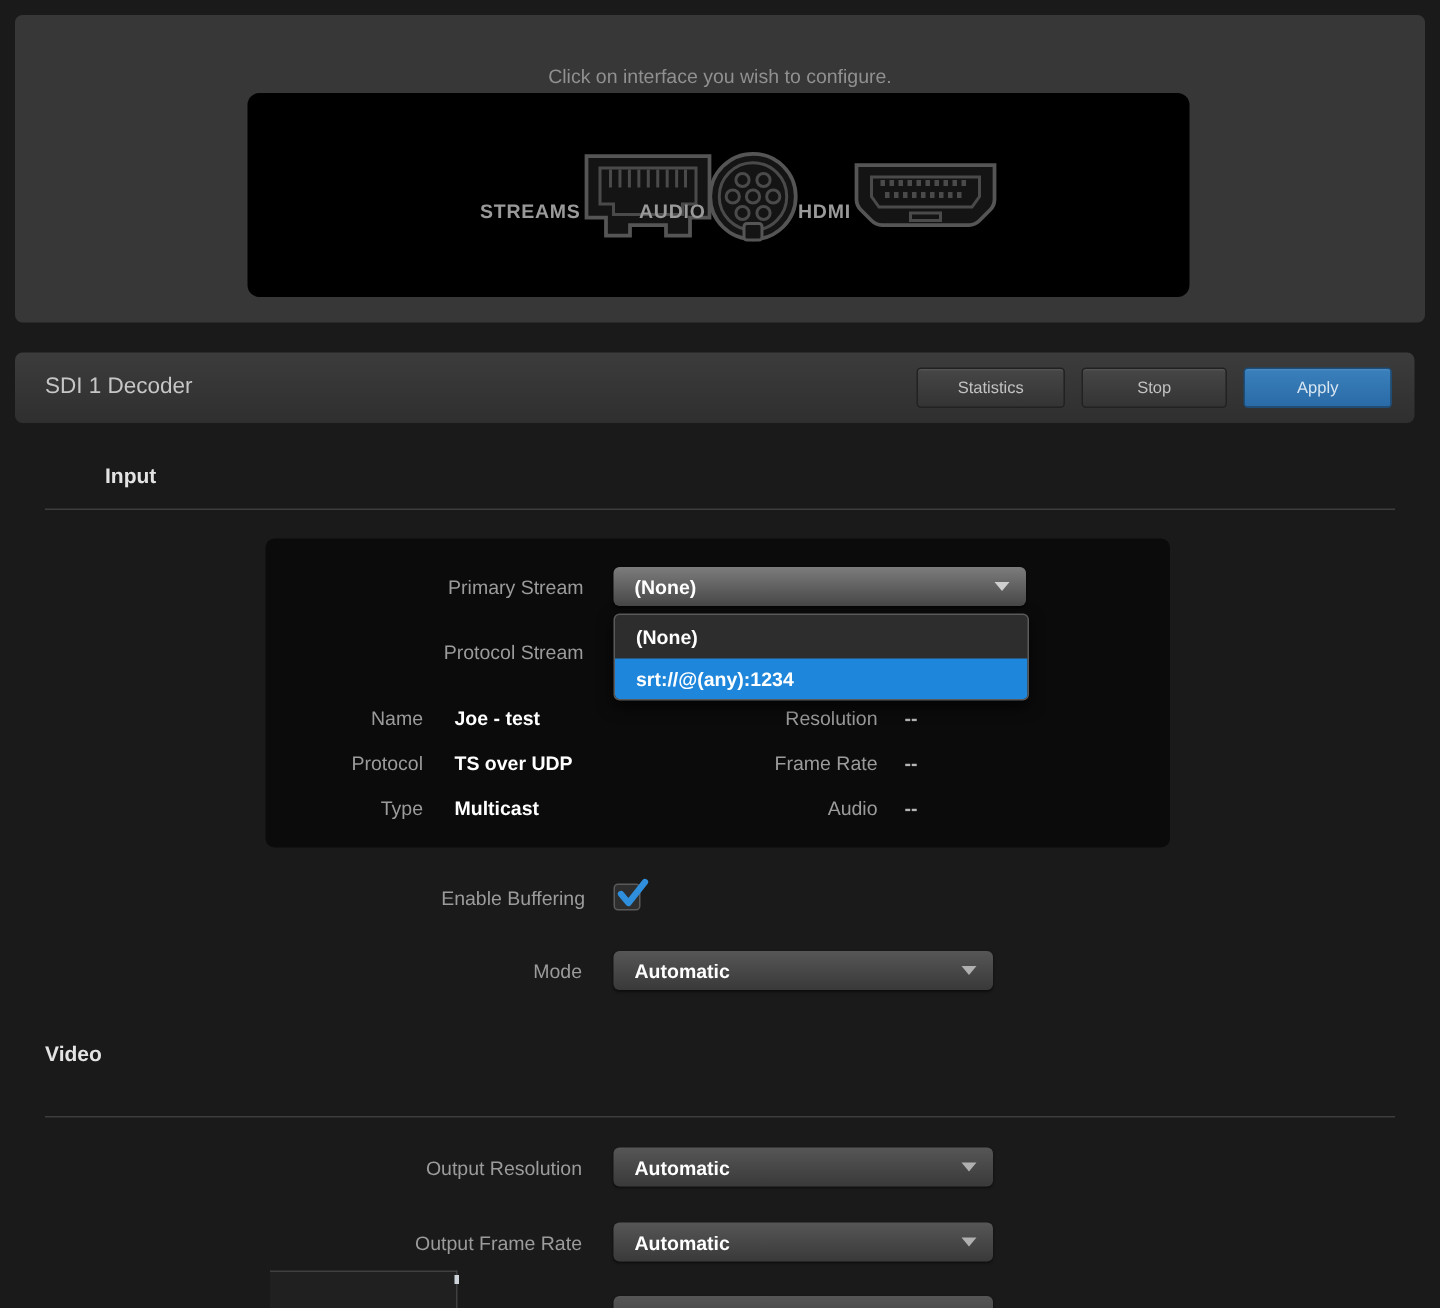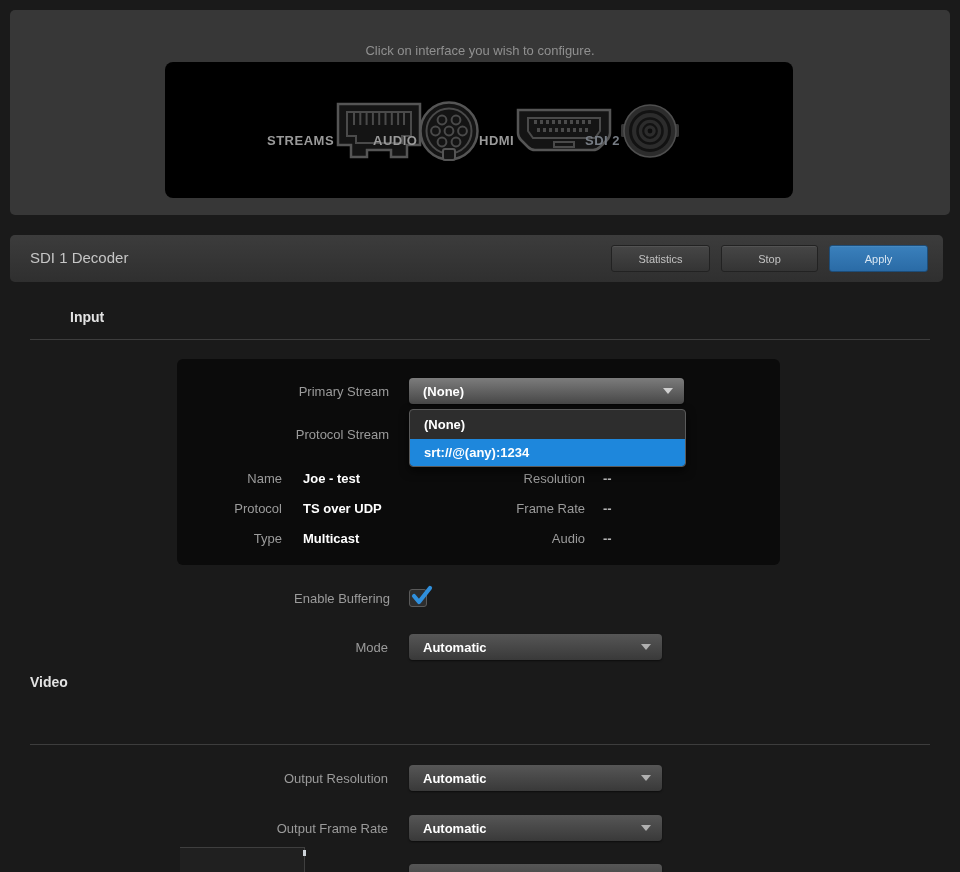--- a/index.html
+++ b/index.html
@@ -124,34 +124,20 @@
           <svg width="100" height="50" viewBox="0 0 100 50">
             <path d="M4,4 h92 v23 q0,4 -3,7 l-7,7 q-3,3 -7,3 h-58 q-4,0 -7,-3 l-7,-7 q-3,-3 -3,-7 z" fill="#141414" stroke="#555" stroke-width="2.5"></path>
             <path d="M14,12 h72 v13 l-5,7 h-62 l-5,-7 z" fill="none" stroke="#4a4a4a" stroke-width="2"></path>
             <path d="M20,16 h60" stroke="#4a4a4a" stroke-width="4" stroke-dasharray="3,3" fill="none"></path>
             <path d="M23,24 h54" stroke="#4a4a4a" stroke-width="4" stroke-dasharray="3,3" fill="none"></path>
             <path d="M40,36 h20 v5 h-20 z" fill="none" stroke="#4a4a4a" stroke-width="2"></path>
           </svg>
         </div>
       </div>
 
-      <div class="connector">
-        <div class="conn-label dim">SDI 2</div>
-        <div class="conn-icon">
-          <svg width="60" height="60" viewBox="0 0 60 60">
-            <rect x="1" y="23" width="6" height="13" rx="1.5" fill="#353535"></rect>
-            <rect x="53" y="23" width="6" height="13" rx="1.5" fill="#353535"></rect>
-            <circle cx="30" cy="30" r="26" fill="#2c2c2c" stroke="#4e4e4e" stroke-width="1.6"></circle>
-            <circle cx="30" cy="30" r="19.5" fill="none" stroke="#121212" stroke-width="3"></circle>
-            <circle cx="30" cy="30" r="12.5" fill="none" stroke="#121212" stroke-width="2.6"></circle>
-            <circle cx="30" cy="30" r="6.8" fill="none" stroke="#121212" stroke-width="2.2"></circle>
-            <circle cx="30" cy="30" r="2.4" fill="#0e0e0e"></circle>
-          </svg>
-        </div>
-      </div>
 
 
     </div>
   </div>
 
   <div class="abs header-bar">
     <div class="abs header-title">SDI 1 Decoder</div>
     <div class="btn" style="left:601px; width:99px;">Statistics</div>
     <div class="btn" style="left:711px; width:97px;">Stop</div>
     <div class="btn btn-primary" style="left:819px; width:99px;">Apply</div>
@@ -195,21 +181,21 @@
       <path d="M3,12 l5,6 l11,-14" fill="none" stroke="#2f8fdc" stroke-width="4.2" stroke-linecap="round" stroke-linejoin="round"></path>
     </svg>
   </div>
 
   <span class="flabel" style="right:572px; top:640px;">Mode</span>
   <div class="select select-dark" style="left:409px; top:634px; width:253px;">
     <span>Automatic</span>
     <span class="caret"></span>
   </div>
 
-  <div class="abs section-title" style="top:674px;text-align:right;">Video</div>
+  <div class="abs section-title" style="top:694px;text-align:right;">Video</div>
   <div class="abs rule" style="top:744px;"></div>
 
   <span class="flabel" style="right:572px; top:771px;">Output Resolution</span>
   <div class="select select-dark" style="left:409px; top:765px; width:253px;">
     <span>Automatic</span>
     <span class="caret"></span>
   </div>
 
   <span class="flabel" style="right:572px; top:821px;">Output Frame Rate</span>
   <div class="select select-dark" style="left:409px; top:815px; width:253px;">

